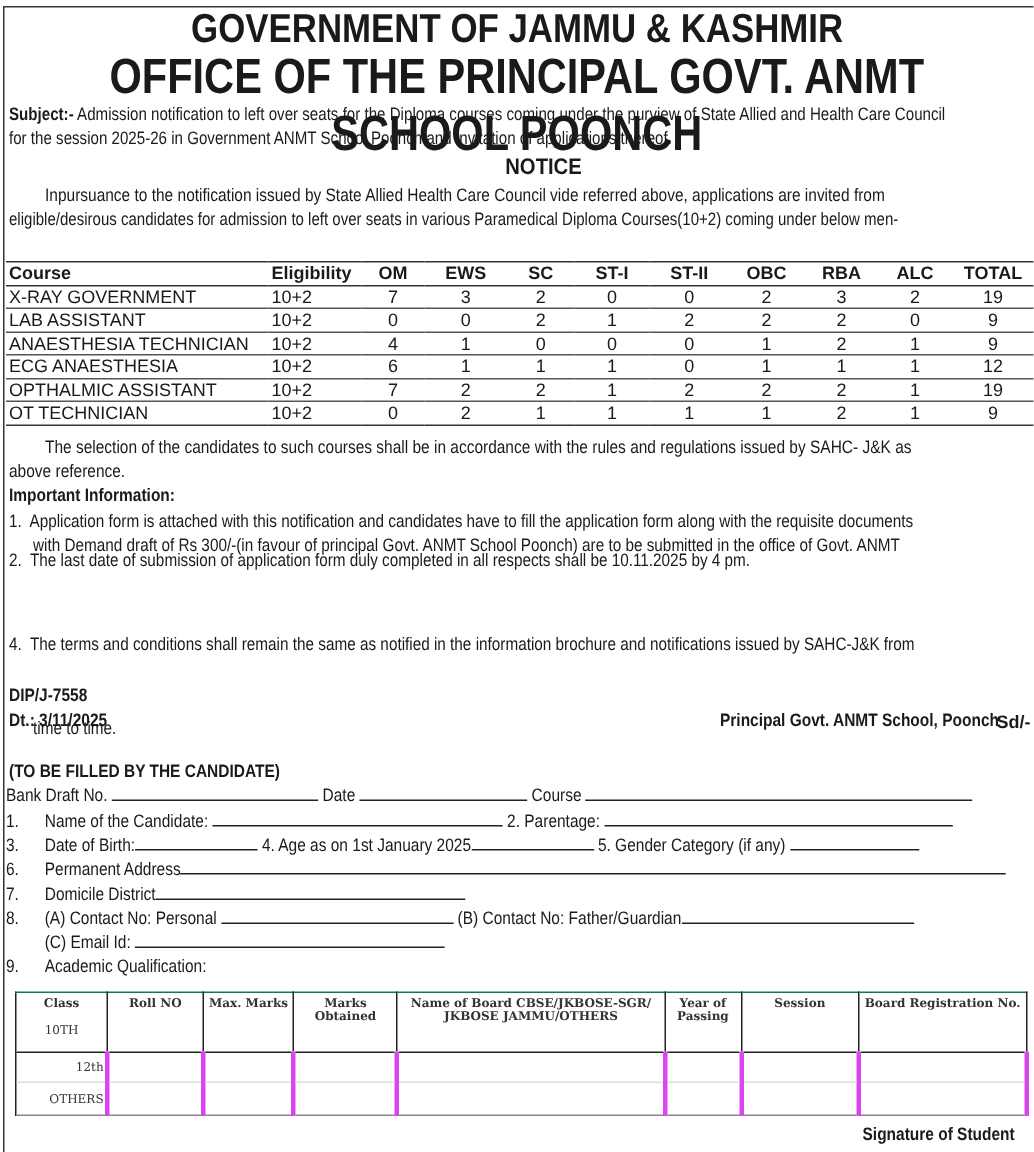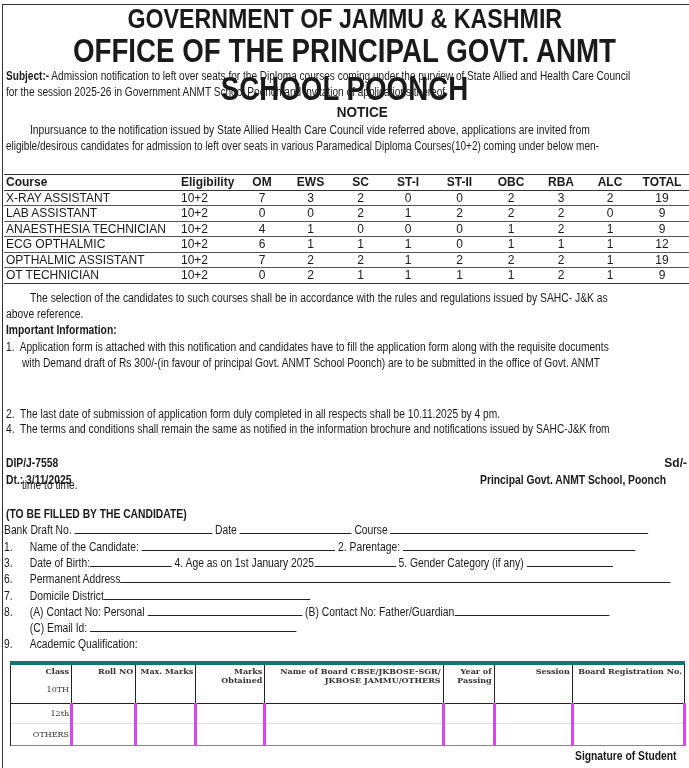--- a/index.html
+++ b/index.html
@@ -26,22 +26,22 @@
   table.seats td, table.seats th { padding:0 2px; height:14.5px; line-height:14px; white-space:nowrap; }
   table.seats th { font-weight:bold; border-bottom:1.5px solid #333; border-top:1.5px solid #333; }
   table.seats td { border-bottom:1px solid #555; }
   table.seats .c { text-align:center; }
   table.seats .l { text-align:left; }
 
   .line-field { display:inline-block; border-bottom:1px solid #222; height:11px; vertical-align:baseline; }
 
   table.acad { position:absolute; left:10px; top:661px; width:676px; border-collapse:collapse;
                font-family:"DejaVu Serif", serif; font-size:8px; color:#333; }
-  table.acad th { font-weight:bold; vertical-align:top; text-align:right; padding:2px 2px 0;
-                  border-left:1px solid #222; border-right:1px solid #222; border-top:4px solid #0f766e; line-height:9px; }
+  table.acad th { font-weight:bold; vertical-align:top; text-align:center; padding:2px 2px 0;
+                  border-left:1px solid #222; border-right:1px solid #222; border-top:1px solid #0f766e; line-height:9px; }
   table.acad td { border-left:1px solid #222; border-right:3px solid #d946ef; text-align:right; }
 </style>
 </head>
 <body>
 
 <div class="page">
   <div class="frame"></div>
 
   <div class="h1"><span>GOVERNMENT OF JAMMU &amp; KASHMIR</span></div>
   <div class="h2"><span>OFFICE OF THE PRINCIPAL GOVT. ANMT SCHOOL POONCH</span></div>
@@ -86,21 +86,21 @@
         <th class="c">ST-I</th>
         <th class="c">ST-II</th>
         <th class="c">OBC</th>
         <th class="c">RBA</th>
         <th class="c">ALC</th>
         <th class="c">TOTAL</th>
       </tr>
     </thead>
     <tbody>
       <tr>
-        <td class="l">X-RAY ASSISTANT</td>
+        <td class="l">X-RAY GOVERNMENT</td>
         <td class="l">10+2</td>
         <td class="c">7</td>
         <td class="c">3</td>
         <td class="c">2</td>
         <td class="c">0</td>
         <td class="c">0</td>
         <td class="c">2</td>
         <td class="c">3</td>
         <td class="c">2</td>
         <td class="c">19</td>
@@ -125,21 +125,21 @@
         <td class="c">1</td>
         <td class="c">0</td>
         <td class="c">0</td>
         <td class="c">0</td>
         <td class="c">1</td>
         <td class="c">2</td>
         <td class="c">1</td>
         <td class="c">9</td>
       </tr>
       <tr>
-        <td class="l">ECG OPTHALMIC</td>
+        <td class="l">ECG ANAESTHESIA</td>
         <td class="l">10+2</td>
         <td class="c">6</td>
         <td class="c">1</td>
         <td class="c">1</td>
         <td class="c">1</td>
         <td class="c">0</td>
         <td class="c">1</td>
         <td class="c">1</td>
         <td class="c">1</td>
         <td class="c">12</td>
@@ -183,33 +183,33 @@
   <div class="txt" style="top:322px;">
     <b class="sc" style="transform:scaleX(0.86);">Important Information:</b>
   </div>
 
   <div class="txt" style="top:339px;">
     <span class="sc" style="transform:scaleX(0.85);"><span>1.</span>&nbsp; <span>Application form is attached with this notification and candidates have to fill the application form along with the requisite documents</span></span>
   </div>
   <div class="txt" style="top:355px; left:22px;">
     <span class="sc" style="transform:scaleX(0.85);">with Demand draft of Rs 300/-(in favour of principal Govt. ANMT School Poonch) are to be submitted in the office of Govt. ANMT</span>
   </div>
-  <div class="txt" style="top:406px;text-decoration:underline;">
+  <div class="txt" style="top:365px;text-decoration:underline;">
     <span class="sc" style="transform:scaleX(0.85);"><span>2.</span>&nbsp; <span>The last date of submission of application form duly completed in all respects shall be 10.11.2025 by 4 pm.</span></span>
   </div>
   <div class="txt" style="top:421px;">
     <span class="sc" style="transform:scaleX(0.85);"><span>4.</span>&nbsp; <span>The terms and conditions shall remain the same as notified in the information brochure and notifications issued by SAHC-J&amp;K from</span></span>
   </div>
   <div class="txt" style="top:437px; left:22px;margin-top:40px;">
     <span class="sc" style="transform:scaleX(0.85);">time to time.</span>
   </div>
 
   <div class="txt" style="top:455px;"><b class="sc" style="transform:scaleX(0.86);">DIP/J-7558</b></div>
   <div class="txt" style="top:472px;"><b class="sc" style="transform:scaleX(0.86);">Dt.: 3/11/2025</b></div>
-  <div class="txt" style="top:455px; left:auto; right:2px; text-align:center;"><b>Sd/-</b></div>
+  <div class="txt" style="top:473px; left:auto; right:2px; text-align:center;"><b>Sd/-</b></div>
   <div class="txt" style="top:472px; left:480px;"><b class="sc" style="transform:scaleX(0.86);">Principal Govt. ANMT School, Poonch</b></div>
 
 
   <div class="txt" style="top:506px;"><b class="sc" style="transform:scaleX(0.86);">(TO BE FILLED BY THE CANDIDATE)</b></div>
 
   <div class="txt" style="top:522px; left:4px;">
     <span class="sc" style="transform:scaleX(0.86);">
       <span>Bank Draft No.</span>
       <span class="line-field" style="width:160px"></span>
       <span>Date</span>

